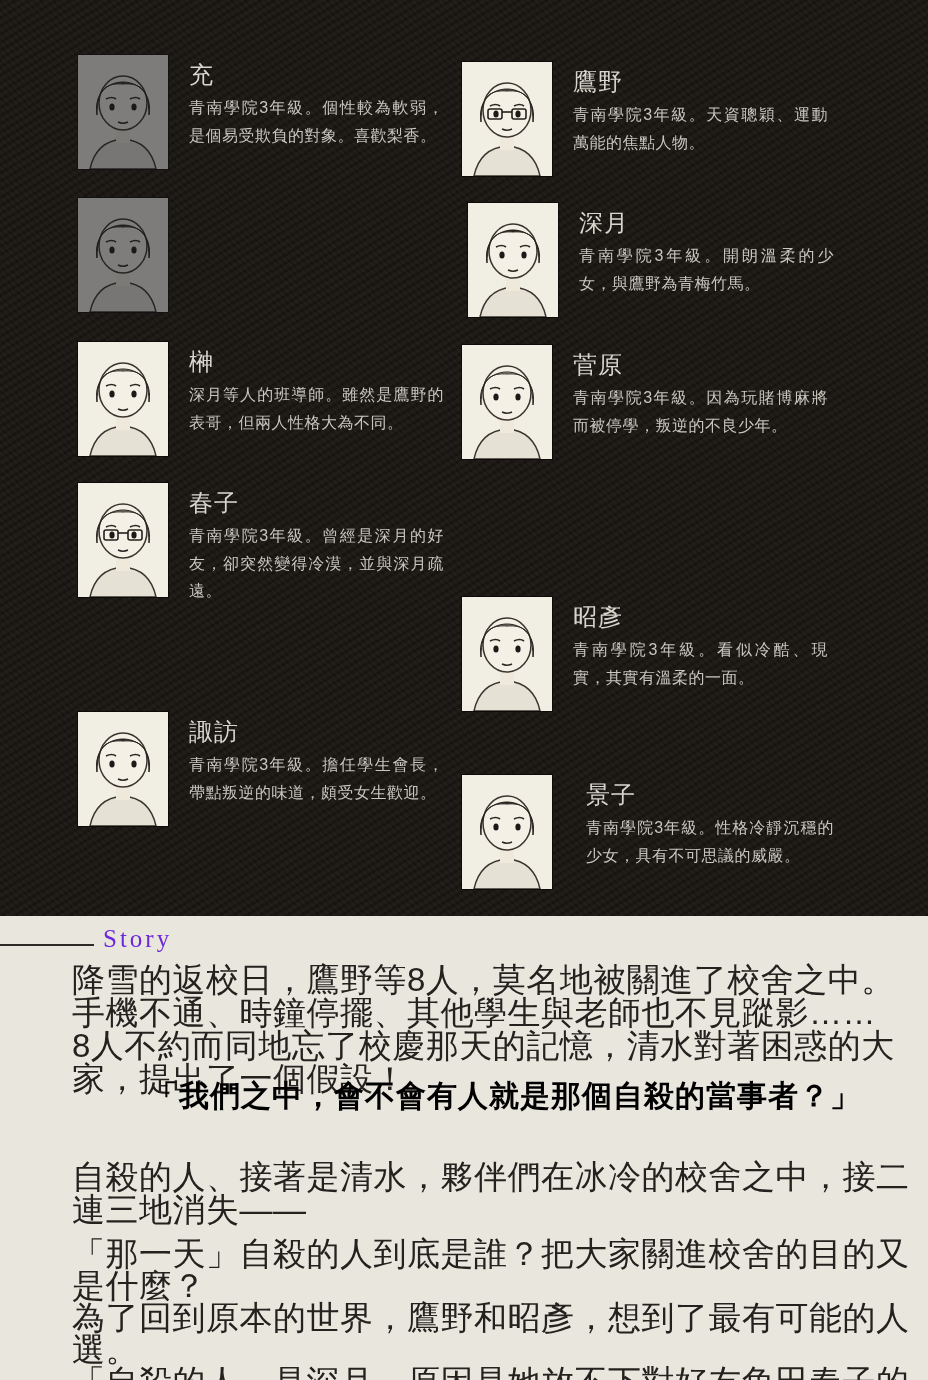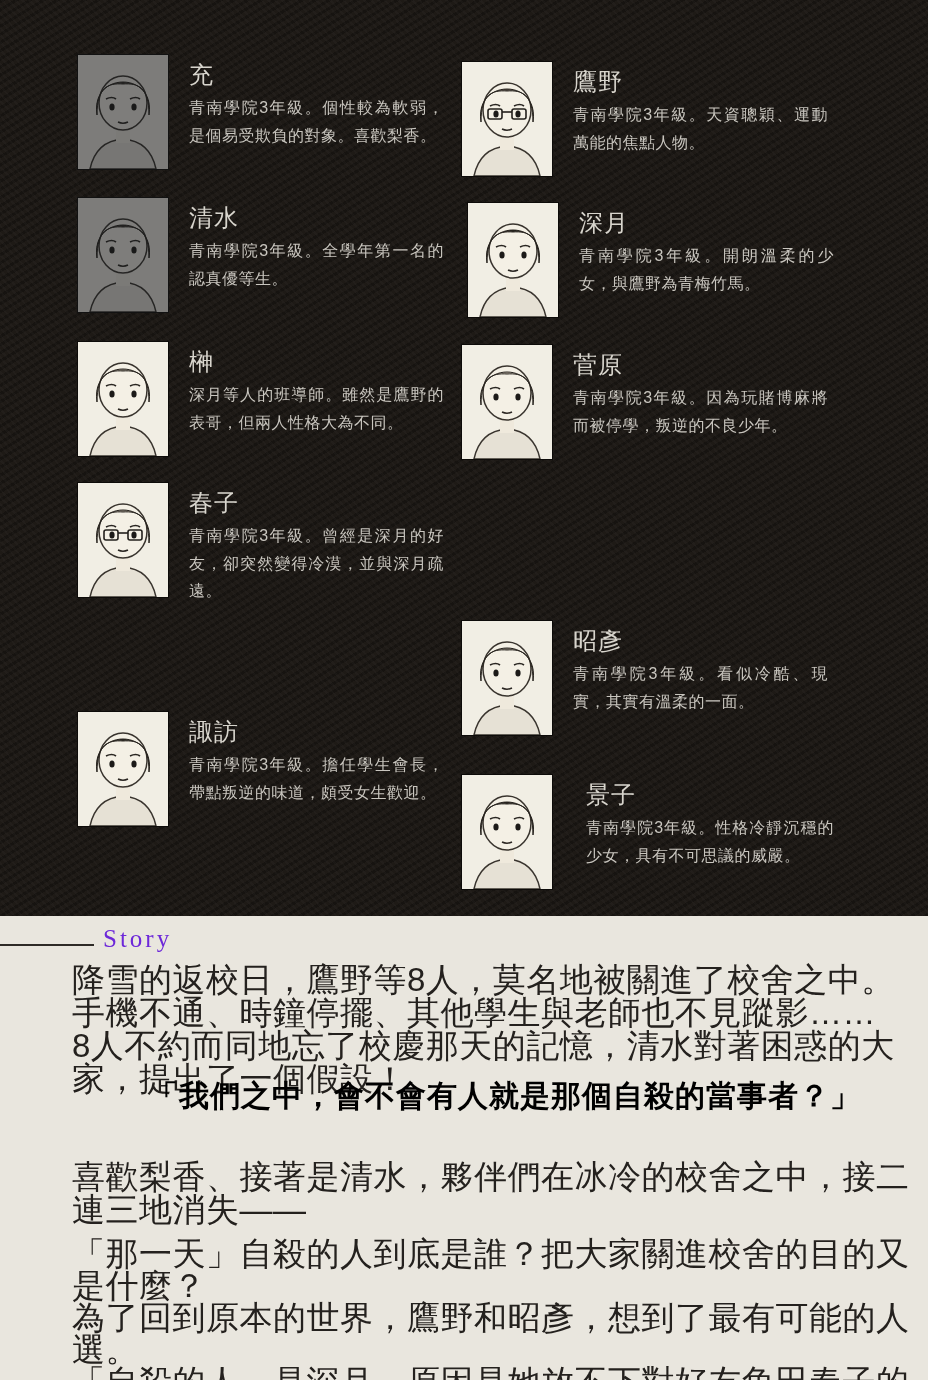--- a/index.html
+++ b/index.html
@@ -118,24 +118,20 @@
             <rect x="38" y="68" width="14" height="20" fill="#efe9dc"></rect>
             <ellipse cx="45" cy="48" rx="24" ry="27" fill="#f4f0e5" stroke="#39342e" stroke-width="1.5"></ellipse>
             <path d="M19,60 C12,16 78,16 71,60 C71,32 60,28 45,29 C30,28 19,32 19,60 Z" fill="#3b352f" stroke="#26221d" stroke-width="1"></path>
             <path d="M28,44 q6,-3 10,0" stroke="#2a2622" stroke-width="1.6" fill="none"></path>
             <path d="M52,44 q6,-3 10,0" stroke="#2a2622" stroke-width="1.6" fill="none"></path>
             <ellipse cx="34" cy="52" rx="2.6" ry="3.6" fill="#1c1a18"></ellipse>
             <ellipse cx="56" cy="52" rx="2.6" ry="3.6" fill="#1c1a18"></ellipse>
             <path d="M40,67 q5,2.5 10,0" stroke="#2a2622" stroke-width="1.5" fill="none"></path>
           </svg>
         </div>
-      <div class="char-text">
-        <div class="char-name">清水</div>
-        <div class="char-desc">青南學院3年級。全學年第一名的認真優等生。</div>
-      </div>
     </div>
 
     <div class="char-card" style="left:78px; top:342px;">
       <div class="portrait">
           <svg viewBox="0 0 90 114" xmlns="http://www.w3.org/2000/svg">
             <rect x="0" y="0" width="90" height="114" fill="#f1eee4"></rect>
             <path d="M12,114 Q18,86 45,84 Q72,86 78,114 Z" fill="#e6e1d5" stroke="#39342e" stroke-width="1.5"></path>
             <rect x="38" y="68" width="14" height="20" fill="#efe9dc"></rect>
             <ellipse cx="45" cy="48" rx="24" ry="27" fill="#f4f0e5" stroke="#39342e" stroke-width="1.5"></ellipse>
             <path d="M19,60 C12,16 78,16 71,60 C71,32 60,28 45,29 C30,28 19,32 19,60 Z" fill="#8d857a" stroke="#26221d" stroke-width="1"></path>
@@ -261,21 +257,21 @@
             <path d="M40,67 q5,2.5 10,0" stroke="#2a2622" stroke-width="1.5" fill="none"></path>
           </svg>
         </div>
       <div class="char-text">
         <div class="char-name">菅原</div>
         <div class="char-desc">青南學院3年級。因為玩賭博麻將而被停學，叛逆的不良少年。</div>
       </div>
     </div>
 
 
-    <div class="char-card" style="left:462px; top:621px;">
+    <div class="char-card" style="left:462px; top:597px;">
       <div class="portrait">
           <svg viewBox="0 0 90 114" xmlns="http://www.w3.org/2000/svg">
             <rect x="0" y="0" width="90" height="114" fill="#f1eee4"></rect>
             <path d="M12,114 Q18,86 45,84 Q72,86 78,114 Z" fill="#e6e1d5" stroke="#39342e" stroke-width="1.5"></path>
             <rect x="38" y="68" width="14" height="20" fill="#efe9dc"></rect>
             <ellipse cx="45" cy="48" rx="24" ry="27" fill="#f4f0e5" stroke="#39342e" stroke-width="1.5"></ellipse>
             <path d="M19,60 C12,16 78,16 71,60 C71,32 60,28 45,29 C30,28 19,32 19,60 Z" fill="#8d857a" stroke="#26221d" stroke-width="1"></path>
             <path d="M28,44 q6,-3 10,0" stroke="#2a2622" stroke-width="1.6" fill="none"></path>
             <path d="M52,44 q6,-3 10,0" stroke="#2a2622" stroke-width="1.6" fill="none"></path>
             <ellipse cx="34" cy="52" rx="2.6" ry="3.6" fill="#1c1a18"></ellipse>
@@ -312,19 +308,19 @@
 
   </div>
 
   <div class="story-rule"></div>
   <div class="story-label">Story</div>
 
   <div class="story-para p1">降雪的返校日，鷹野等8人，莫名地被關進了校舍之中。
 手機不通、時鐘停擺、其他學生與老師也不見蹤影……
 8人不約而同地忘了校慶那天的記憶，清水對著困惑的大家，提出了一個假設！</div>
   <div class="quote">「我們之中，會不會有人就是那個自殺的當事者？」</div>
-  <div class="story-para p2">喜歡梨香、接著是清水，夥伴們在冰冷的校舍之中，接二連三地消失——</div>
+  <div class="story-para p2">自殺的人、接著是清水，夥伴們在冰冷的校舍之中，接二連三地消失——</div>
   <div class="story-para p3">「那一天」自殺的人到底是誰？把大家關進校舍的目的又是什麼？
 為了回到原本的世界，鷹野和昭彥，想到了最有可能的人選。
 「自殺的人，是深月。原因是她放不下對好友角田春子的情感……」
 眾人陷入懷疑自己夥伴的難堪處境之中……此時，無情的鐘聲，又再度響起！</div>
 
 </div>
 
 </body></html>

